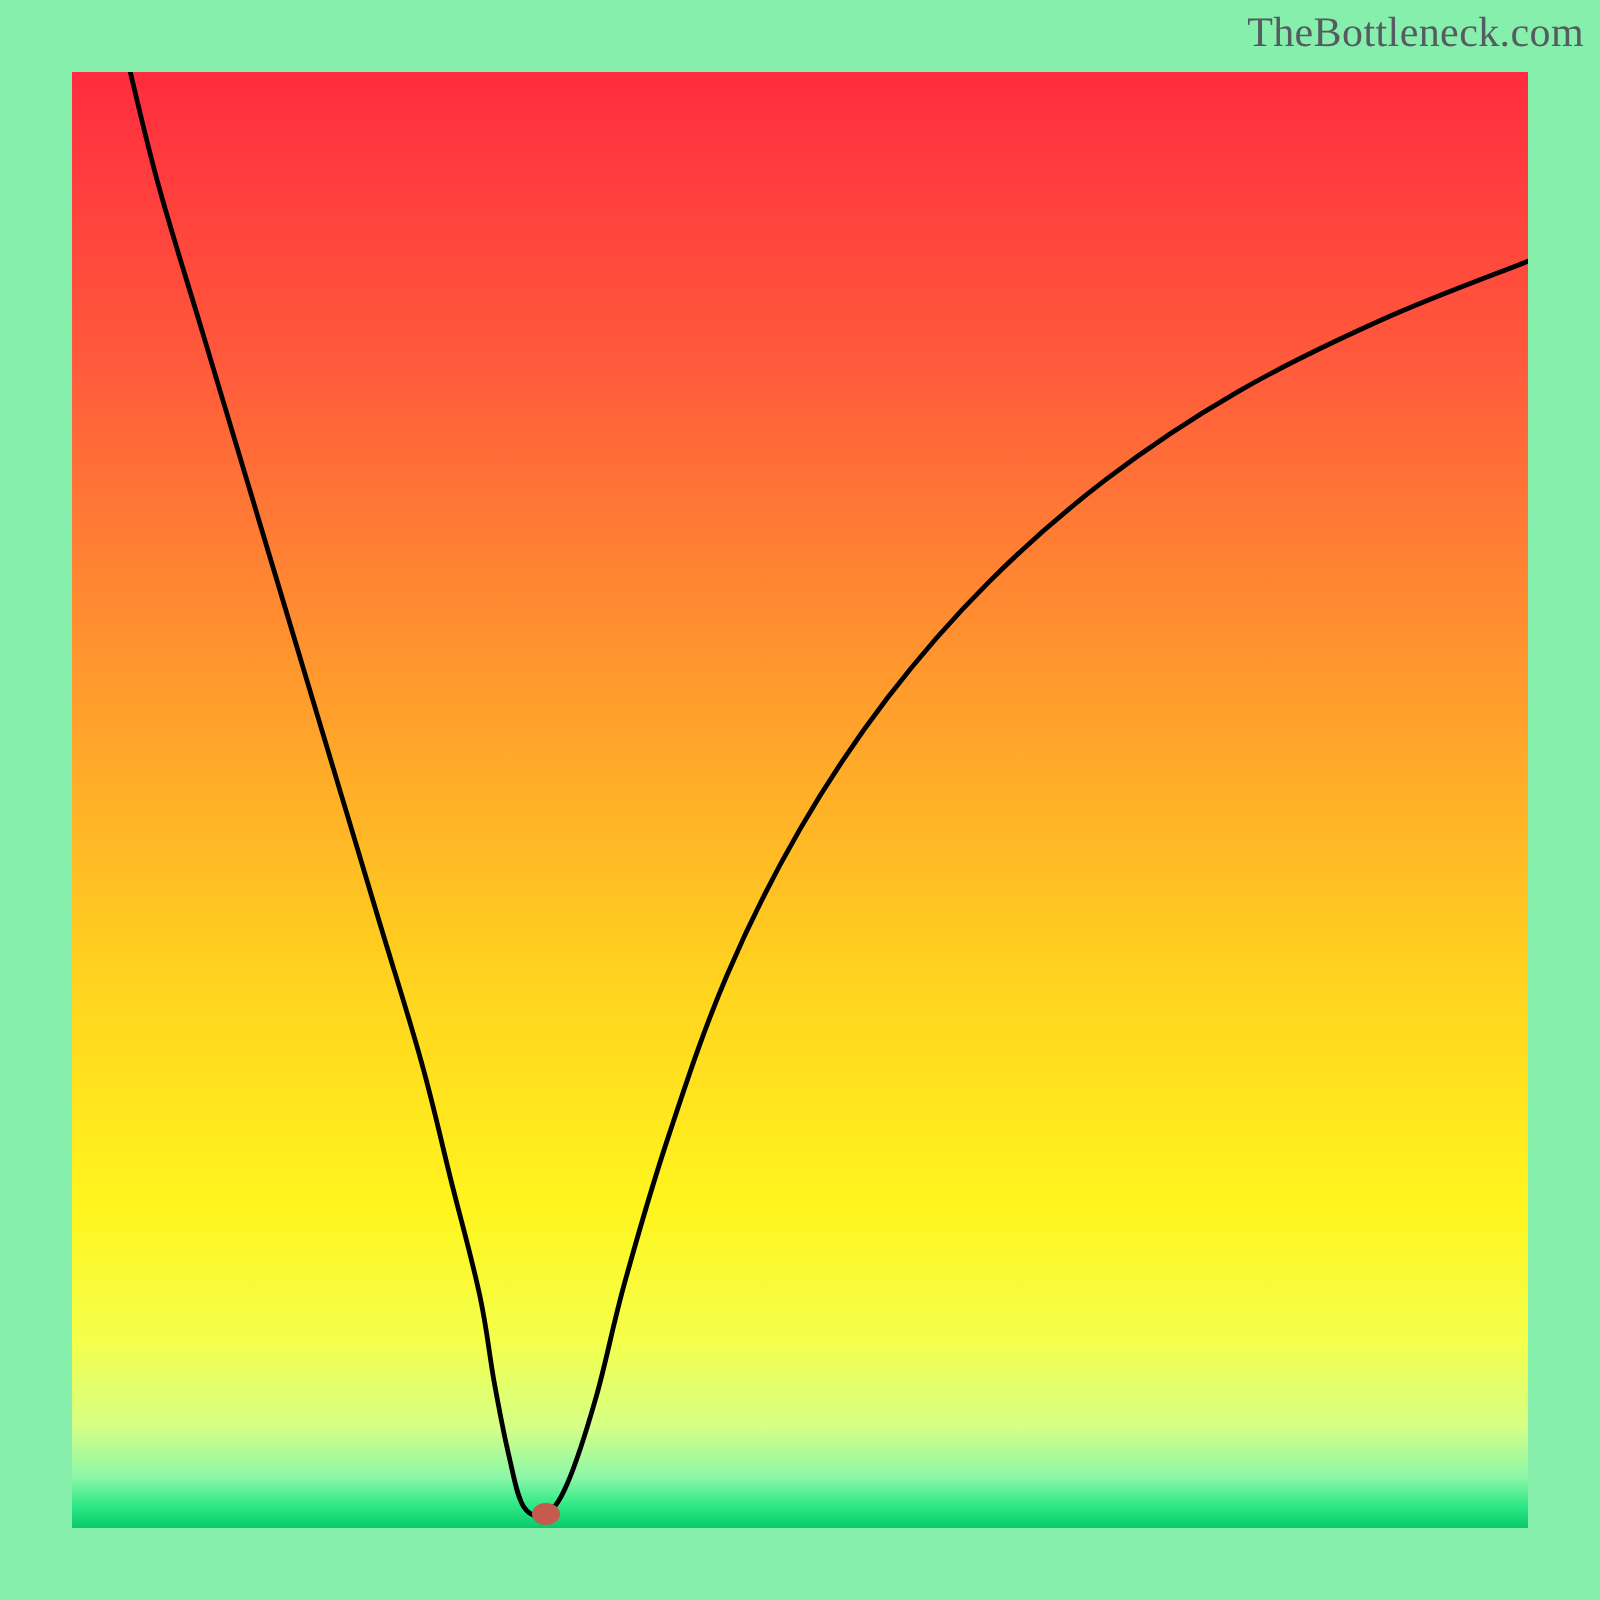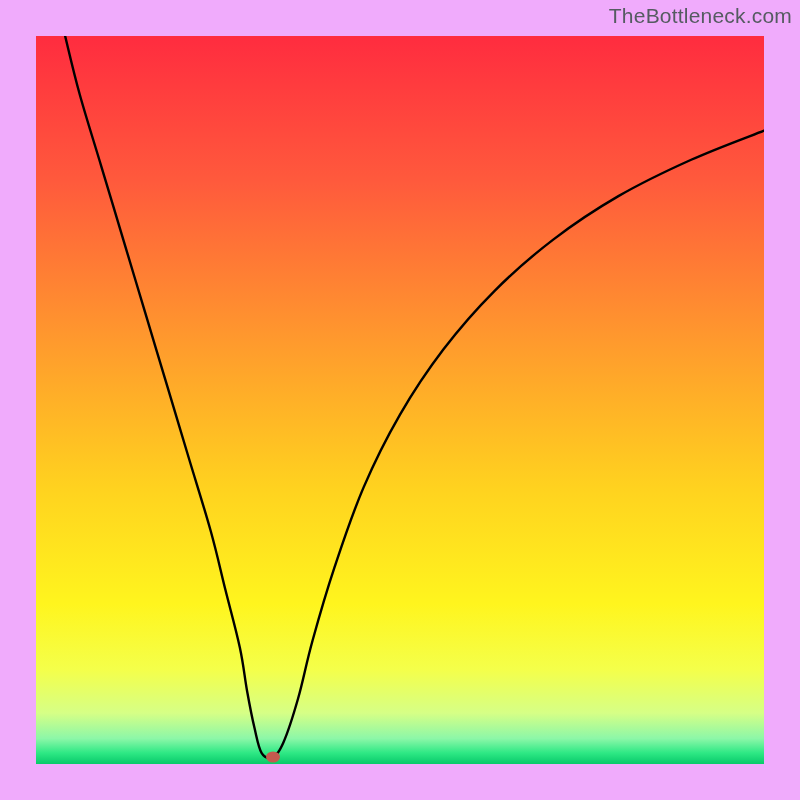--- a/index.html
+++ b/index.html
@@ -8,21 +8,22 @@
     width: 800px;
     height: 800px;
     background: #000;
     overflow: hidden;
     font-family: Arial, Helvetica, sans-serif;
   }
   .frame {
     position: absolute;
     left: 0; top: 0;
     width: 800px; height: 800px;
-    background: #f0abfc;
+    background: #86efac;
+    font-family: Liberation Serif, serif;
   }
   .plot-area {
     position: absolute;
     left: 36px;
     top: 36px;
     width: 728px;
     height: 728px;
     overflow: hidden;
   }
   .gradient {

